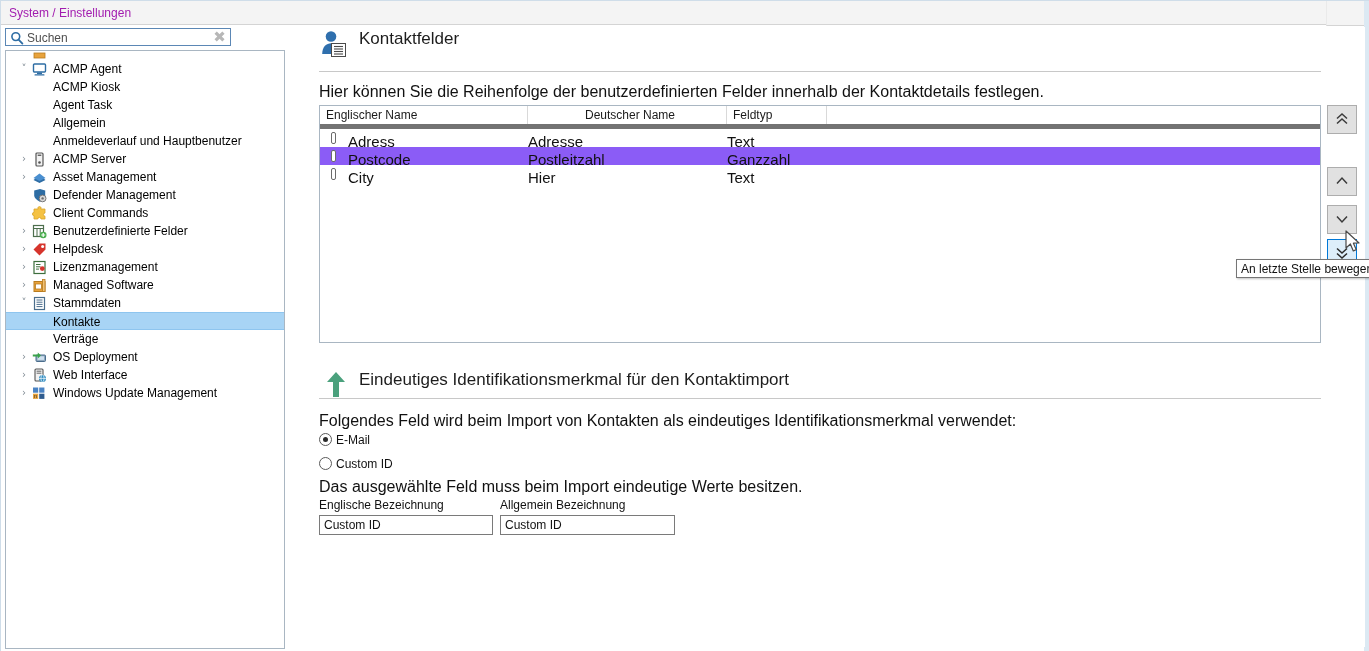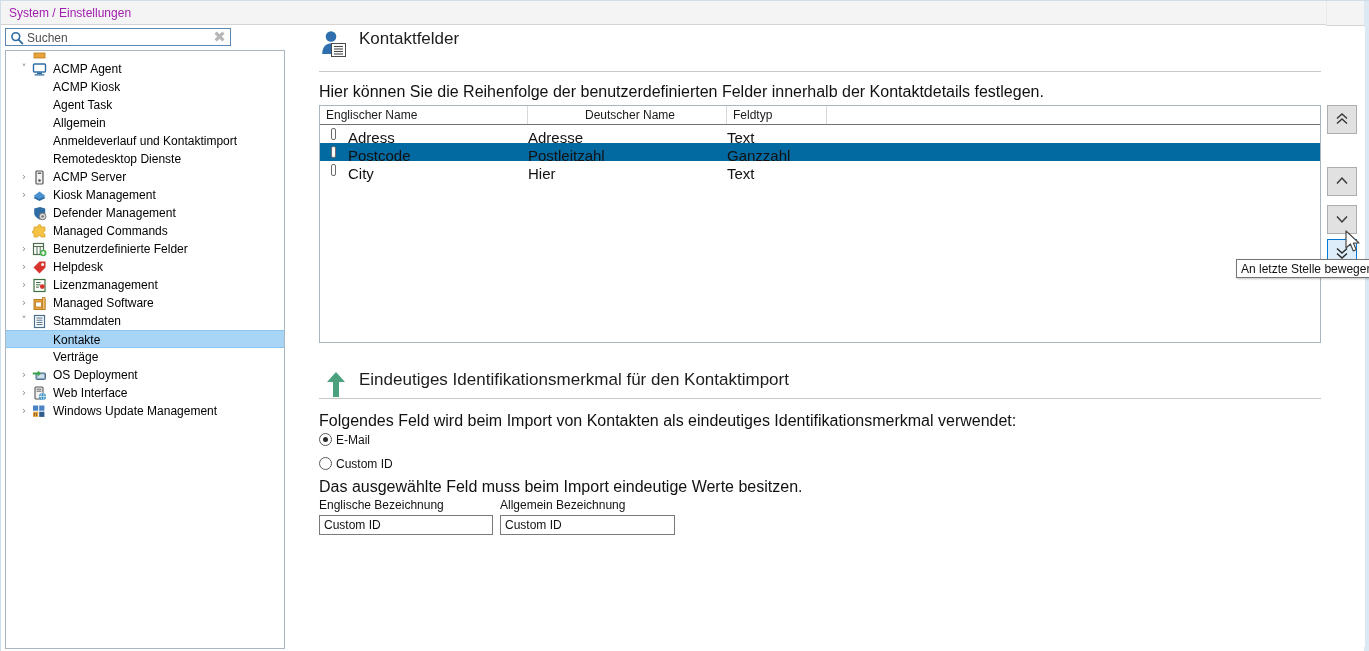--- a/index.html
+++ b/index.html
@@ -186,41 +186,41 @@
     left: 28px; top: 78px;
     width: 1002px; height: 238px;
     border: 1px solid #a9b6c2;
     background: #ffffff;
     box-sizing: border-box;
   }
   #grid .ghead {
     position: relative;
     height: 18px;
     background: #ffffff;
-    border-bottom: 1px solid #737373;
+    border-bottom: 5px solid #737373;
   }
   #grid .ghead .hcell {
     position: absolute;
     top: 0;
     height: 18px;
     line-height: 18px;
     font-size: 12px;
     color: #1a1a1a;
     padding-left: 6px;
     box-sizing: border-box;
     border-right: 1px solid #d9d9d9;
     white-space: nowrap;
   }
   #grid .growlist { position: relative; }
   #grid .grow {
     position: relative;
     height: 18px;
     line-height: 18px;
   }
-  #grid .grow.sel { background: #0369a1; }
+  #grid .grow.sel { background: #8b5cf6; }
   #grid .grow .rowicon {
     position: absolute;
     left: 11px; top: 3px;
     width: 5px; height: 12px;
     border: 1px solid #6b6b6b;
     border-radius: 2px;
     background: #ffffff;
     box-sizing: border-box;
   }
   #grid .grow .cell {
@@ -356,55 +356,52 @@
         <div class="tree-row leaf">
           <span class="tlabel">ACMP Kiosk</span>
         </div>
         <div class="tree-row leaf">
           <span class="tlabel">Agent Task</span>
         </div>
         <div class="tree-row leaf">
           <span class="tlabel">Allgemein</span>
         </div>
         <div class="tree-row leaf">
-          <span class="tlabel">Anmeldeverlauf und Kontaktimport</span>
-        </div>
-        <div class="tree-row leaf">
-          <span class="tlabel">Remotedesktop Dienste</span>
+          <span class="tlabel">Anmeldeverlauf und Hauptbenutzer</span>
         </div>
         <div class="tree-row">
           <span class="expander">›</span>
           <span class="ticon"><svg width="15" height="15" viewBox="0 0 15 15">
               <rect x="4" y="1" width="7" height="13" rx="1" fill="#f2f2f2" stroke="#555" stroke-width="1.2"></rect>
               <rect x="5.7" y="2.6" width="3.6" height="1.3" fill="#555"></rect>
               <circle cx="7.5" cy="10.5" r="1.3" fill="#555"></circle>
             </svg></span>
           <span class="tlabel">ACMP Server</span>
         </div>
         <div class="tree-row">
           <span class="expander">›</span>
           <span class="ticon"><svg width="15" height="15" viewBox="0 0 15 15">
               <path d="M1.5 10 L7.5 5.5 L13.5 10 L7.5 13 Z" fill="#2e6da4"></path>
               <path d="M1.5 8 L7.5 3.5 L13.5 8 L7.5 11 Z" fill="#4a8fd0"></path>
             </svg></span>
-          <span class="tlabel">Kiosk Management</span>
+          <span class="tlabel">Asset Management</span>
         </div>
         <div class="tree-row">
           <span class="ticon"><svg width="15" height="15" viewBox="0 0 15 15">
               <path d="M2.2 2.5 L8 1 L13.2 2.5 L13.2 7.5 C13.2 11 8 13.8 8 13.8 C8 13.8 2.2 11 2.2 7.5 Z" fill="#2e6da4"></path>
               <circle cx="10.6" cy="10.4" r="3.4" fill="#d9d9d9" stroke="#6b6b6b" stroke-width=".9"></circle>
               <circle cx="10.6" cy="10.4" r="1.2" fill="#6b6b6b"></circle>
             </svg></span>
           <span class="tlabel">Defender Management</span>
         </div>
         <div class="tree-row">
           <span class="ticon"><svg width="15" height="15" viewBox="0 0 15 15">
               <path d="M2 3 h4.2 a1.6 1.6 0 1 1 2.6 0 H13 v4 a1.6 1.6 0 1 0 0 3.2 V13 H9 a1.6 1.6 0 1 0 -3.2 0 H2 V9.6 a1.6 1.6 0 1 1 0 -3.2 Z" fill="#f5c243" stroke="#d9a42c" stroke-width=".8"></path>
             </svg></span>
-          <span class="tlabel">Managed Commands</span>
+          <span class="tlabel">Client Commands</span>
         </div>
         <div class="tree-row">
           <span class="expander">›</span>
           <span class="ticon"><svg width="15" height="15" viewBox="0 0 15 15">
               <rect x="1.5" y="1.5" width="10" height="11" fill="#fff" stroke="#4e6f4e" stroke-width="1.2"></rect>
               <line x1="1.5" y1="4.5" x2="11.5" y2="4.5" stroke="#4e6f4e" stroke-width="1"></line>
               <line x1="5" y1="4.5" x2="5" y2="12.5" stroke="#4e6f4e" stroke-width="1"></line>
               <line x1="8.2" y1="4.5" x2="8.2" y2="12.5" stroke="#4e6f4e" stroke-width="1"></line>
               <circle cx="11.2" cy="11" r="3.3" fill="#4caf50"></circle>
               <path d="M11.2 9 v4 M9.2 11 h4" stroke="#fff" stroke-width="1.2"></path>

